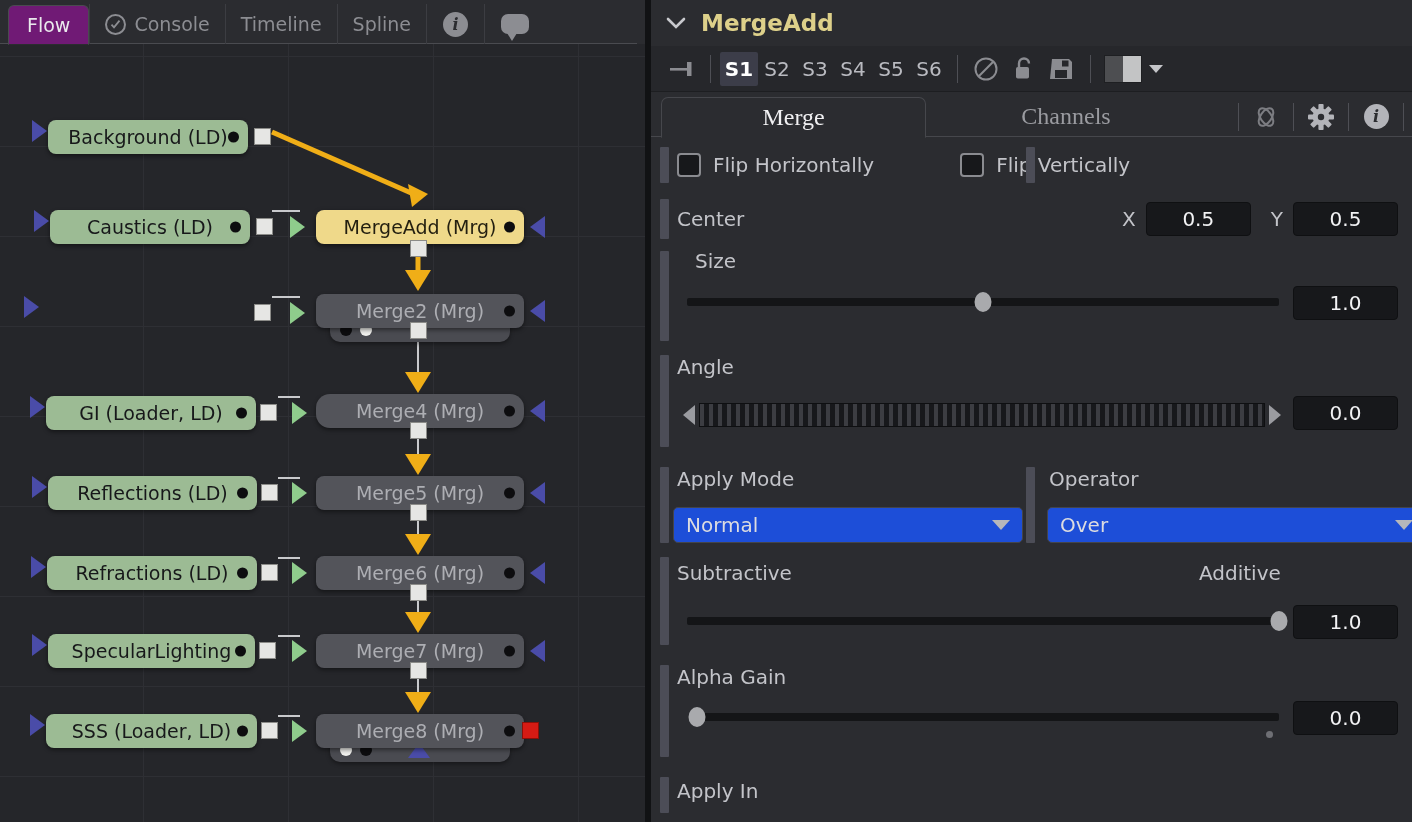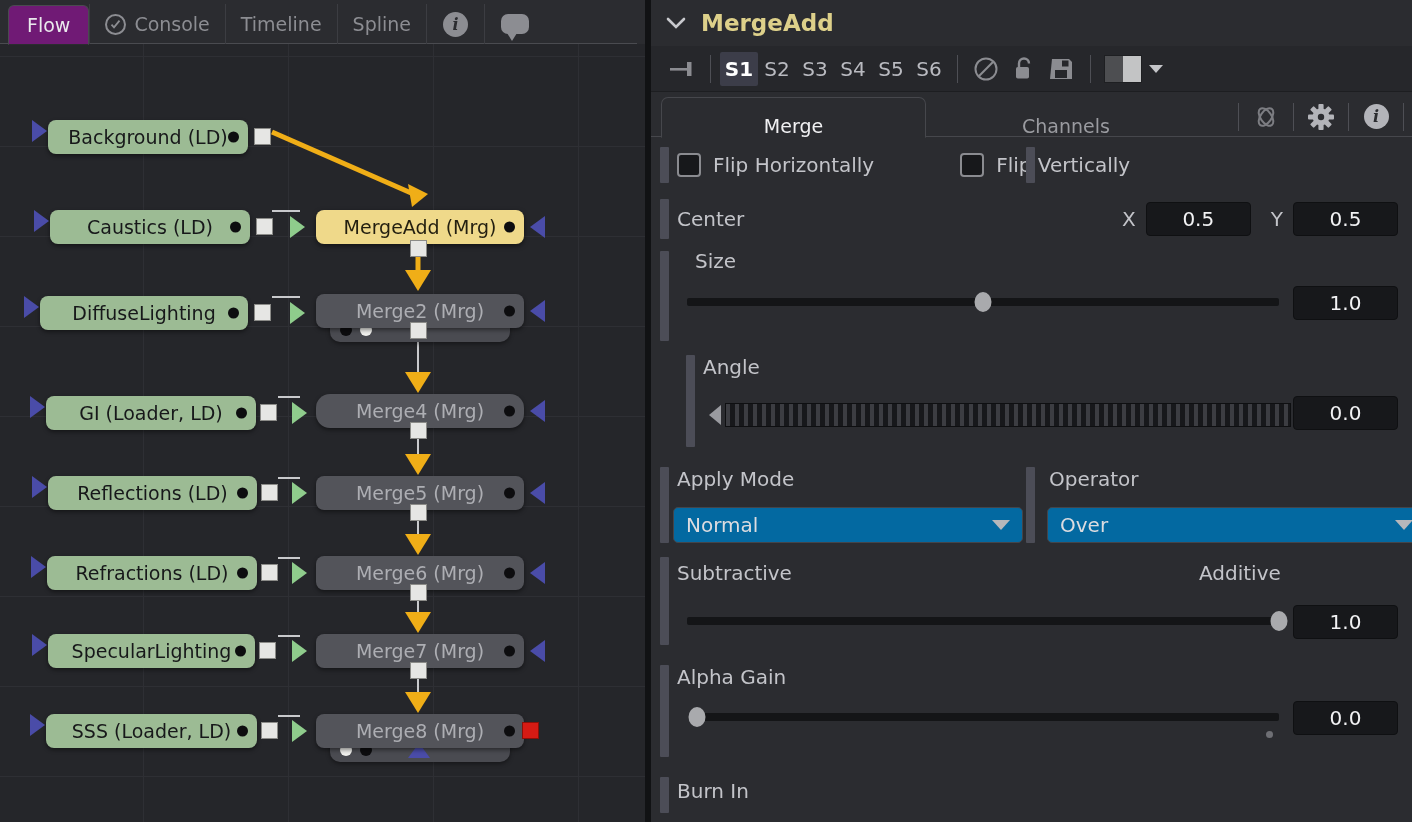--- a/index.html
+++ b/index.html
@@ -238,24 +238,25 @@
     display: flex; align-items: flex-end;
     background: #2b2c30;
     padding-left: 10px;
   }
   #insp-tabs::after {
     content:""; position:absolute; left:0; right:0; bottom:0;
     height:1px; background:#46474c;
   }
   .itab {
     height: 41px;
-    display: flex; align-items: flex-end; justify-content: center;
-    font-size: 19px;
+    display: flex; align-items: center; justify-content: center;
+    font-size: 24px;
     color: #9a9ba0;
     z-index: 2;
+    font-family: Liberation Serif, serif;
   }
   .itab.w1 { width: 265px; }
   .itab.w2 { width: 280px; }
   .itab.active {
     color: #f0f0f2;
     background: #2b2c30;
     border: 1px solid #46474c;
     border-bottom: 1px solid #2b2c30;
     border-radius: 7px 7px 0 0;
     margin-bottom: -1px;
@@ -303,21 +304,21 @@
        #3c3d42 0px, #3c3d42 4px, #17181b 4px, #17181b 9px);
   }
   .scrub-arrow-l, .scrub-arrow-r {
     width:0;height:0; flex:none;
     border-top: 10px solid transparent;
     border-bottom: 10px solid transparent;
   }
   .scrub-arrow-l { border-right: 12px solid #9a9ba0; }
   .scrub-arrow-r { border-left: 12px solid #9a9ba0; }
   .dropdown {
-    height: 36px; background: #0369a1;
+    height: 36px; background: #1d4ed8;
     border: 1px solid #44454a; border-radius: 5px;
     display: flex; align-items: center;
     padding: 0 12px;
     color: #dcdce0; font-size: 20px;
   }
   .dd-caret {
     margin-left: auto; width:0;height:0;
     border-left: 9px solid transparent;
     border-right: 9px solid transparent;
     border-top: 10px solid #b6b7bb;
@@ -403,24 +404,20 @@
 
       <div class="tri tri-blue-l" style="left:34px; top:166px;"></div>
       <div class="node loader" style="left:50px; top:166px; width:200px;">
         <span class="nlabel">Caustics  (LD)</span>
         <span class="dot-right"></span>
       </div>
       <div class="port-sq" style="left:256px; top:174px;"></div>
       <div class="tri tri-green-r" style="left:290px; top:172px;"></div>
 
       <div class="tri tri-blue-l" style="left:24px; top:252px;"></div>
-      <div class="node loader" style="left:40px; top:252px; width:208px;">
-        <span class="nlabel">DiffuseLighting</span>
-        <span class="dot-right"></span>
-      </div>
       <div class="port-sq" style="left:254px; top:260px;"></div>
       <div class="tri tri-green-r" style="left:290px; top:258px;"></div>
 
       <div class="tri tri-blue-l" style="left:30px; top:352px;"></div>
       <div class="node loader" style="left:46px; top:352px; width:210px;">
         <span class="nlabel">GI  (Loader, LD)</span>
         <span class="dot-right"></span>
       </div>
       <div class="port-sq" style="left:260px; top:360px;"></div>
       <div class="tri tri-green-r" style="left:292px; top:358px;"></div>
@@ -631,21 +628,21 @@
 
       <div style="position:relative;height:110px;">
         <span class="gbar" style="top:6px;height:90px;"></span>
         <span class="clabel" style="position:absolute;left:26px;top:4px;margin-left:18px;">Size</span>
         <div class="slider-track" style="position:absolute;left:36px;top:53px;width:592px;">
           <span class="slider-knob" style="left:50%;"></span>
         </div>
         <span class="numbox" style="position:absolute;right:14px;top:41px;width:105px;">1.0</span>
       </div>
 
-      <div style="position:relative;height:108px;margin-left:26px;">
+      <div style="position:relative;height:108px;">
         <span class="gbar" style="top:0px;height:92px;"></span>
         <span class="clabel" style="position:absolute;left:26px;top:0px;">Angle</span>
         <div style="position:absolute;left:32px;top:48px;width:598px;display:flex;align-items:center;">
           <span class="scrub-arrow-l"></span>
           <span class="scrub" style="flex:1;margin:0 4px;"></span>
           <span class="scrub-arrow-r"></span>
         </div>
         <span class="numbox" style="position:absolute;right:14px;top:41px;width:105px;">0.0</span>
       </div>
 
@@ -679,18 +676,18 @@
         <span class="clabel" style="position:absolute;left:26px;top:0px;">Alpha Gain</span>
         <div class="slider-track" style="position:absolute;left:46px;top:48px;width:582px;">
           <span class="slider-knob" style="left:0%;"></span>
         </div>
         <span class="tickdot" style="left:615px;top:66px;"></span>
         <span class="numbox" style="position:absolute;right:14px;top:36px;width:105px;">0.0</span>
       </div>
 
       <div style="position:relative;height:40px;">
         <span class="gbar" style="top:4px;height:36px;"></span>
-        <span class="clabel" style="position:absolute;left:26px;top:6px;">Burn In</span>
+        <span class="clabel" style="position:absolute;left:26px;top:6px;">Apply In</span>
       </div>
 
     </div>
   </div>
 </div>
 
 </body></html>

